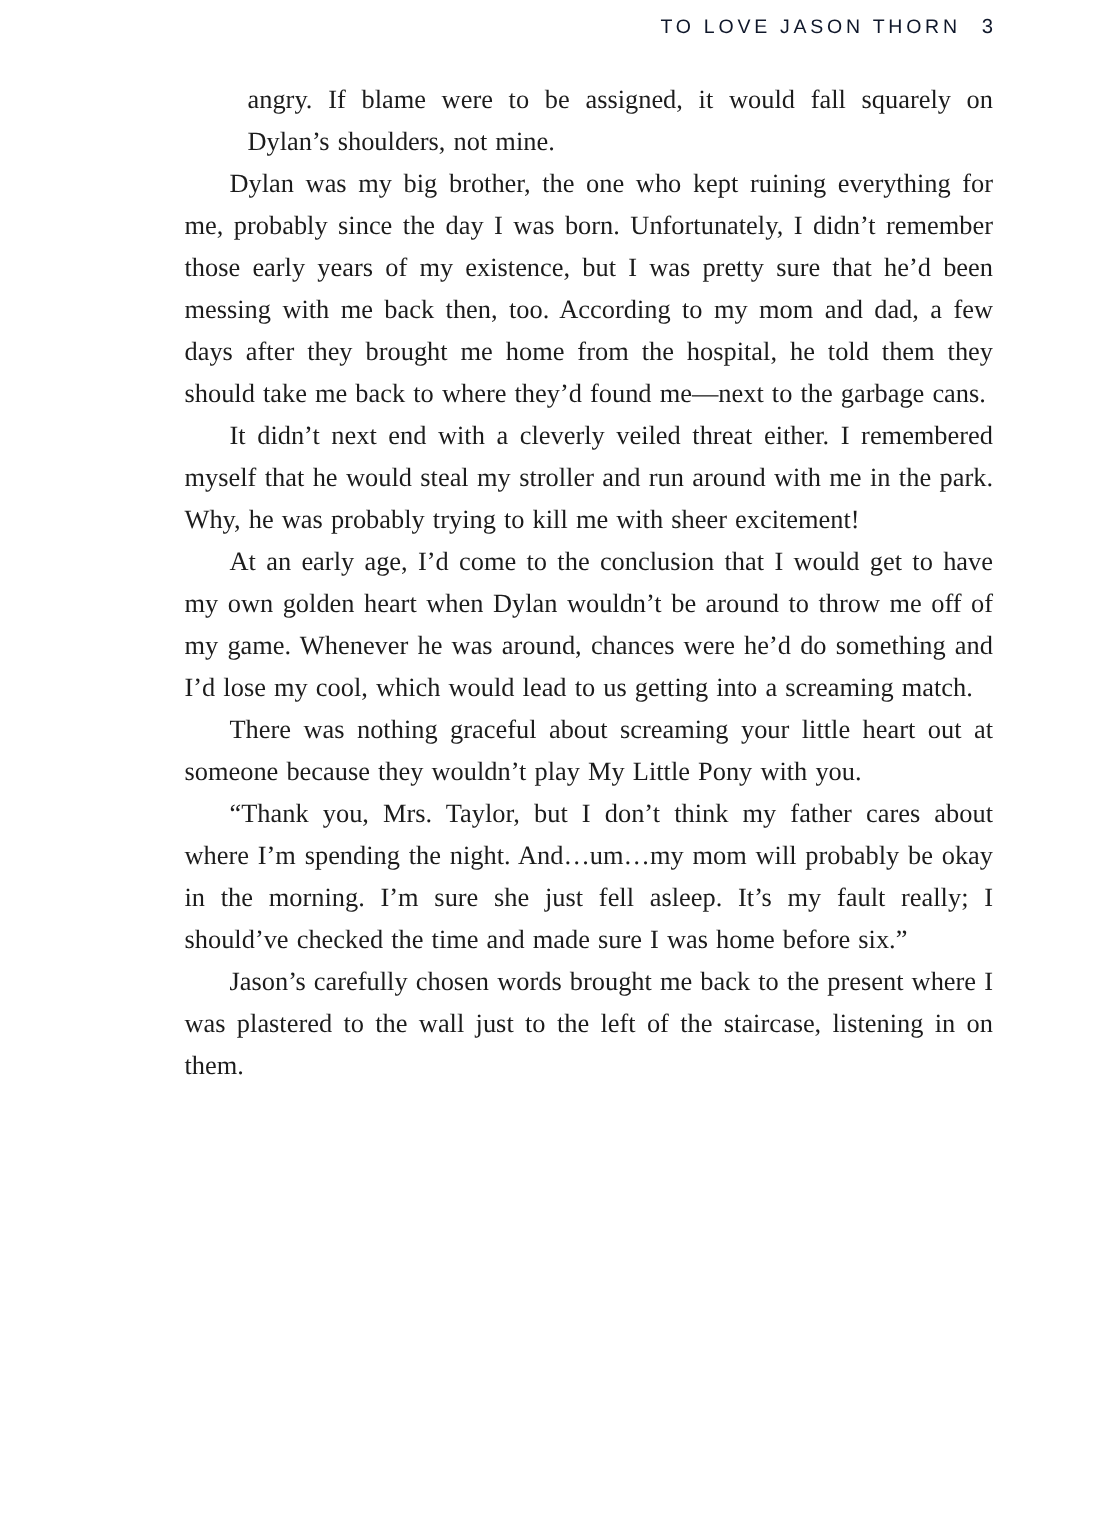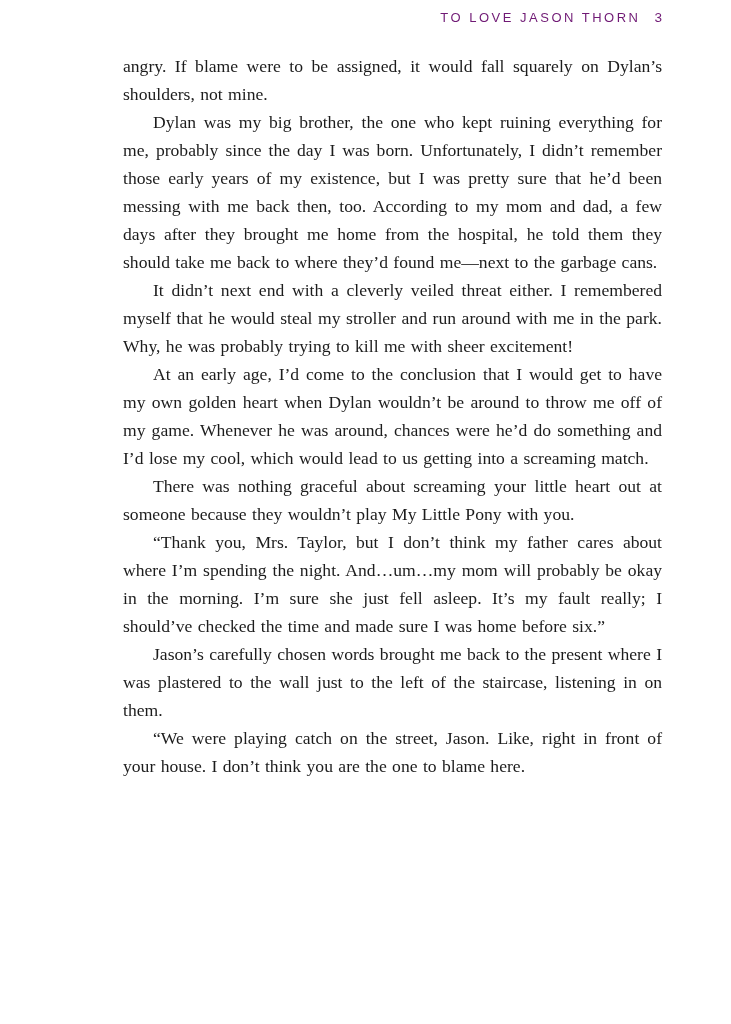--- a/index.html
+++ b/index.html
@@ -18,21 +18,21 @@
     color: #1c1c1c;
   }
 
   .running-header {
     position: absolute;
     top: 10px;
     right: 69px;
     font-family: "Liberation Sans", sans-serif;
     font-size: 13px;
     letter-spacing: 2.5px;
-    color: #701a75;
+    color: #0f172a;
     display: flex;
     align-items: baseline;
   }
 
   .running-header .page-number {
     margin-left: 14px;
     letter-spacing: 0;
     font-size: 13.5px;
   }
 
@@ -47,36 +47,36 @@
     font-size: 17.6px;
     line-height: 28px;
     text-align: justify;
     text-indent: 30px;
     word-spacing: 1px;
     color: #1c1c1c;
   }
 
   .para.no-indent {
     text-indent: 0;
+    margin-left: 42px;
   }
 </style>
 </head>
 <body>
 
 <div class="page">
 
   <header class="running-header">
     <span>TO LOVE JASON THORN</span>
     <span class="page-number">3</span>
   </header>
 
   <main class="body-text">
     <p class="para no-indent">angry. If blame were to be assigned, it would fall squarely on Dylan’s shoulders, not mine.</p>
     <p class="para">Dylan was my big brother, the one who kept ruining everything for me, probably since the day I was born. Unfortunately, I didn’t remember those early years of my existence, but I was pretty sure that he’d been messing with me back then, too. According to my mom and dad, a few days after they brought me home from the hospital, he told them they should take me back to where they’d found me—next to the garbage cans.</p>
     <p class="para">It didn’t next end with a cleverly veiled threat either. I remembered myself that he would steal my stroller and run around with me in the park. Why, he was probably trying to kill me with sheer excitement!</p>
     <p class="para">At an early age, I’d come to the conclusion that I would get to have my own golden heart when Dylan wouldn’t be around to throw me off of my game. Whenever he was around, chances were he’d do something and I’d lose my cool, which would lead to us getting into a screaming match.</p>
     <p class="para">There was nothing graceful about screaming your little heart out at someone because they wouldn’t play My Little Pony with you.</p>
     <p class="para">“Thank you, Mrs. Taylor, but I don’t think my father cares about where I’m spending the night. And…um…my mom will probably be okay in the morning. I’m sure she just fell asleep. It’s my fault really; I should’ve checked the time and made sure I was home before six.”</p>
     <p class="para">Jason’s carefully chosen words brought me back to the present where I was plastered to the wall just to the left of the staircase, listening in on them.</p>
-    <p class="para">“We were playing catch on the street, Jason. Like, right in front of your house. I don’t think you are the one to blame here.</p>
   </main>
 
 </div>
 
 </body></html>

